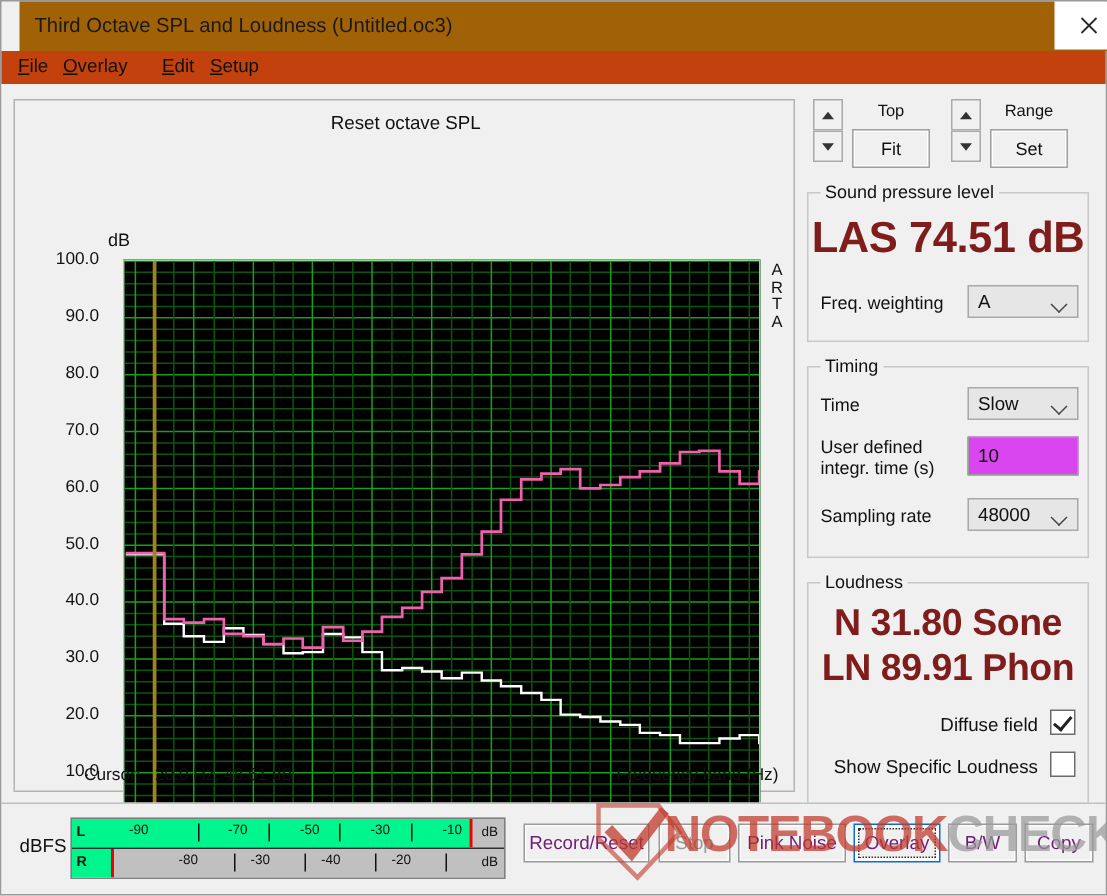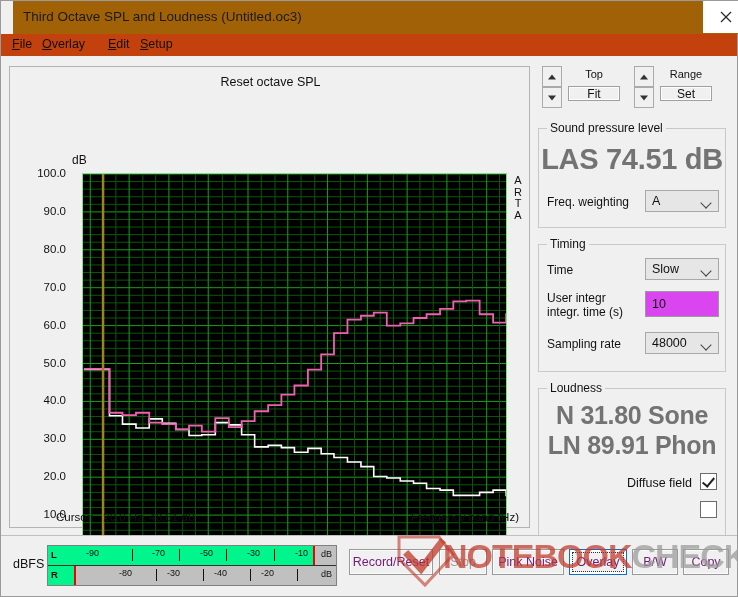--- a/index.html
+++ b/index.html
@@ -49,31 +49,31 @@
   .spinrow{position:absolute;top:0;}
   .spin{position:absolute;left:0;top:0;width:20px;height:42px;}
   .spin div{width:20px;height:21px;background:#f0f0f0;border:1px solid #aaa;
             box-sizing:border-box;position:relative;cursor:pointer;}
   .spin div::after{content:"";position:absolute;left:50%;top:50%;
             transform:translate(-50%,-50%);width:0;height:0;
             border-left:4px solid transparent;border-right:4px solid transparent;}
   .spin .up::after{border-bottom:5px solid #333;}
   .spin .dn::after{border-top:5px solid #333;}
   .spinlbl{position:absolute;left:26px;top:2px;font-size:11px;color:#111;width:52px;text-align:center;}
-  .spinbtn{position:absolute;left:26px;top:20px;width:52px;height:15px;background:#f0f0f0;
+  .spinbtn{position:absolute;left:26px;top:20px;width:52px;height:26px;background:#f0f0f0;
            border:1px solid #a0a0a0;box-sizing:border-box;font-size:12px;color:#111;
            display:flex;align-items:center;justify-content:center;cursor:pointer;
            box-shadow:inset 0 0 0 1px #fdfdfd;}
 
   .group{position:absolute;left:0;border:1px solid #c8c8c8;box-sizing:border-box;
          background:transparent;}
   .group-title{position:absolute;top:-8px;left:8px;background:#f0f0f0;padding:0 3px;
                font-size:12px;color:#111;}
 
-  .bigval{position:absolute;width:100%;text-align:center;font-weight:bold;color:#737373;
+  .bigval{position:absolute;width:100%;text-align:center;font-weight:bold;color:#7f1d1d;
           letter-spacing:-0.3px;}
 
   .fieldlbl{position:absolute;font-size:12px;color:#111;}
   .combo{position:absolute;height:22px;background:#e6e6e6;border:1px solid #a8a8a8;
          box-sizing:border-box;font-size:12.5px;color:#111;cursor:pointer;}
   .combo span{position:absolute;left:6px;top:3px;}
   .combo::after{content:"";position:absolute;right:8px;top:8px;width:7px;height:7px;
          border-right:1.6px solid #444;border-bottom:1.6px solid #444;
          transform:rotate(45deg);}
   .textinput{position:absolute;height:26px;background:#d946ef;border:1px solid #9a9a9a;
@@ -307,41 +307,42 @@
         </div>
       </div>
 
       <div class="group" style="top:178px;width:188px;height:128px;">
         <div class="group-title">Timing</div>
         <div class="fieldlbl" style="left:8px;top:18px;">Time</div>
         <div class="combo" style="left:106px;top:13px;width:74px;">
           <span>Slow</span>
         </div>
         <div class="fieldlbl" style="left:8px;top:46px;line-height:14px;width:96px;">
-          <span>User integr</span><br>
+          <span>User defined</span><br>
           <span>integr. time (s)</span>
         </div>
         <div class="textinput" style="left:106px;top:46px;width:74px;">
           <span>10</span>
         </div>
         <div class="fieldlbl" style="left:8px;top:92px;">Sampling rate</div>
         <div class="combo" style="left:106px;top:87px;width:74px;">
           <span>48000</span>
         </div>
       </div>
 
       <div class="group" style="top:322px;width:188px;height:150px;">
         <div class="group-title">Loudness</div>
         <div class="bigval" style="top:12px;font-size:25px;">N 31.80 Sone</div>
         <div class="bigval" style="top:42px;font-size:25px;">LN 89.91 Phon</div>
         <div class="cbrow" style="top:84px;">
           <span class="cblbl">Diffuse field</span>
           <span class="cb on"></span>
         </div>
         <div class="cbrow" style="top:112px;">
+          <span class="cblbl">Show Specific Loudness</span>
           <span class="cb"></span>
         </div>
       </div>
 
     </div>
   </div>
 
   <div class="bottom">
     <div class="dbfs-lbl">dBFS</div>
 

